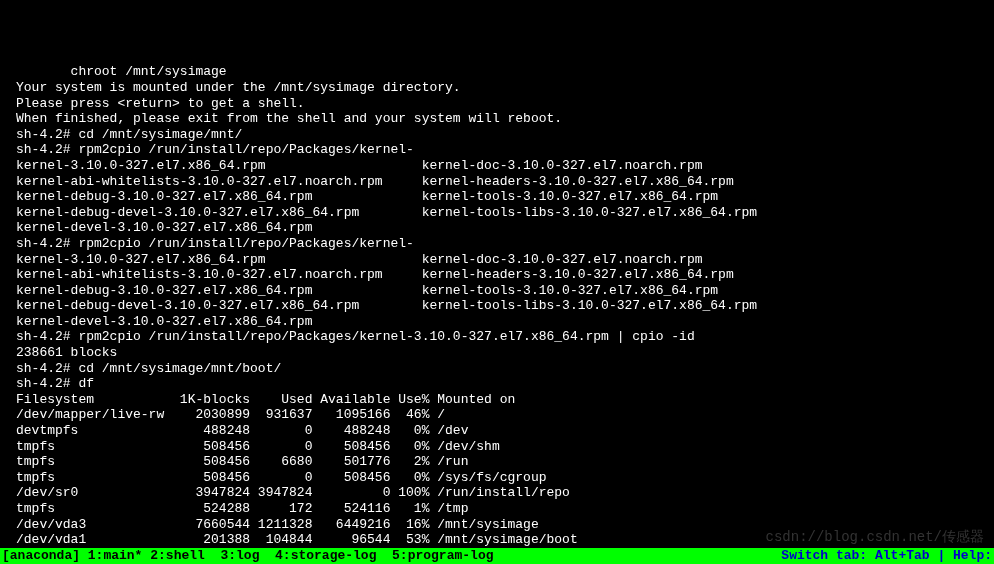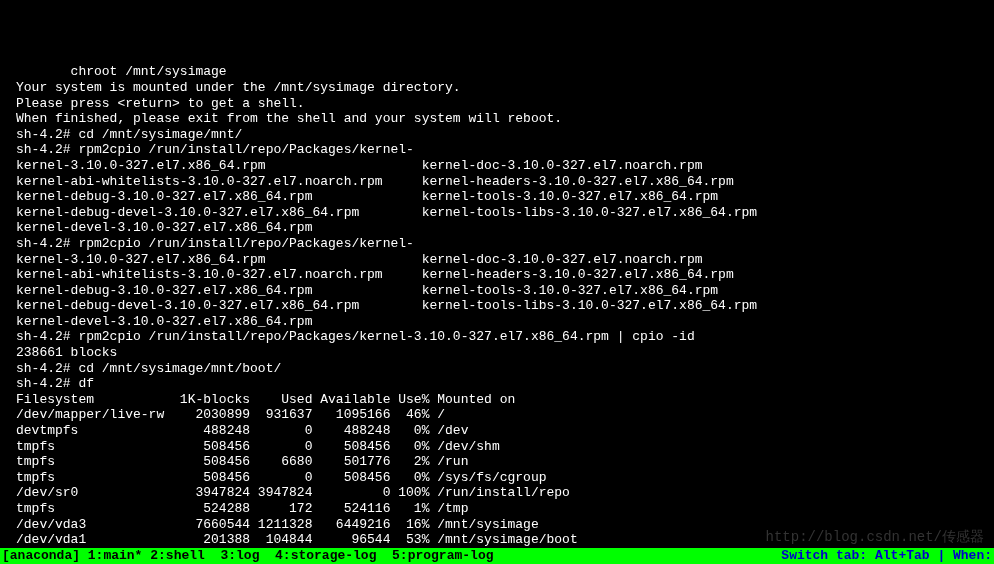--- a/index.html
+++ b/index.html
@@ -50,21 +50,21 @@
       opacity: 0.6;
     }
   </style>
 </head>
 <body>
 
 
 
 <div class="terminal" id="terminal-lines"><div class="line">       chroot /mnt/sysimage</div><div class="line">Your system is mounted under the /mnt/sysimage directory.</div><div class="line">Please press &lt;return&gt; to get a shell.</div><div class="line">When finished, please exit from the shell and your system will reboot.</div><div class="line">sh-4.2# cd /mnt/sysimage/mnt/</div><div class="line">sh-4.2# rpm2cpio /run/install/repo/Packages/kernel-</div><div class="line">kernel-3.10.0-327.el7.x86_64.rpm                    kernel-doc-3.10.0-327.el7.noarch.rpm</div><div class="line">kernel-abi-whitelists-3.10.0-327.el7.noarch.rpm     kernel-headers-3.10.0-327.el7.x86_64.rpm</div><div class="line">kernel-debug-3.10.0-327.el7.x86_64.rpm              kernel-tools-3.10.0-327.el7.x86_64.rpm</div><div class="line">kernel-debug-devel-3.10.0-327.el7.x86_64.rpm        kernel-tools-libs-3.10.0-327.el7.x86_64.rpm</div><div class="line">kernel-devel-3.10.0-327.el7.x86_64.rpm</div><div class="line">sh-4.2# rpm2cpio /run/install/repo/Packages/kernel-</div><div class="line">kernel-3.10.0-327.el7.x86_64.rpm                    kernel-doc-3.10.0-327.el7.noarch.rpm</div><div class="line">kernel-abi-whitelists-3.10.0-327.el7.noarch.rpm     kernel-headers-3.10.0-327.el7.x86_64.rpm</div><div class="line">kernel-debug-3.10.0-327.el7.x86_64.rpm              kernel-tools-3.10.0-327.el7.x86_64.rpm</div><div class="line">kernel-debug-devel-3.10.0-327.el7.x86_64.rpm        kernel-tools-libs-3.10.0-327.el7.x86_64.rpm</div><div class="line">kernel-devel-3.10.0-327.el7.x86_64.rpm</div><div class="line">sh-4.2# rpm2cpio /run/install/repo/Packages/kernel-3.10.0-327.el7.x86_64.rpm | cpio -id</div><div class="line">238661 blocks</div><div class="line">sh-4.2# cd /mnt/sysimage/mnt/boot/</div><div class="line">sh-4.2# df</div><div class="line">Filesystem           1K-blocks    Used Available Use% Mounted on</div><div class="line">/dev/mapper/live-rw    2030899  931637   1095166  46% /</div><div class="line">devtmpfs                488248       0    488248   0% /dev</div><div class="line">tmpfs                   508456       0    508456   0% /dev/shm</div><div class="line">tmpfs                   508456    6680    501776   2% /run</div><div class="line">tmpfs                   508456       0    508456   0% /sys/fs/cgroup</div><div class="line">/dev/sr0               3947824 3947824         0 100% /run/install/repo</div><div class="line">tmpfs                   524288     172    524116   1% /tmp</div><div class="line">/dev/vda3              7660544 1211328   6449216  16% /mnt/sysimage</div><div class="line">/dev/vda1               201388  104844     96544  53% /mnt/sysimage/boot</div><div class="line">tmpfs                   508456       0    508456   0% /mnt/sysimage/dev/shm</div><div class="line">sh-4.2# cp vmlinuz-3.10.0-327.el7.x86_64 /mnt/sysimage/boot/</div></div>
 
-<div class="watermark">http://blog.csdn.net/传感器</div>
+<div class="watermark">csdn://blog.csdn.net/传感器</div>
 
 <div class="statusbar">
   <span>[anaconda] 1:main* 2:shell  3:log  4:storage-log  5:program-log</span>
-  <span class="statusbar-right">Switch tab: Alt+Tab | When:</span>
+  <span class="statusbar-right">Switch tab: Alt+Tab | Help:</span>
 </div>
 
 
 
 
 </body></html>

